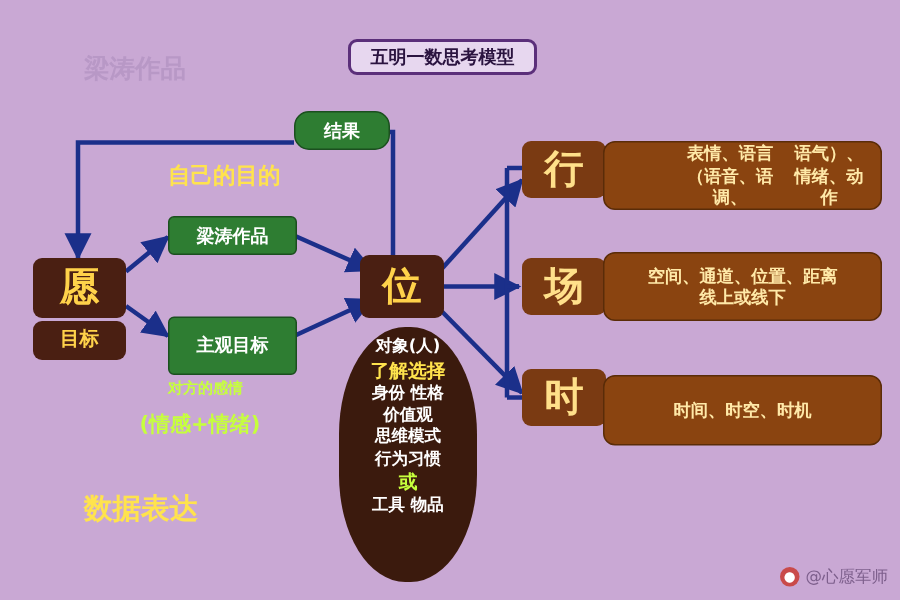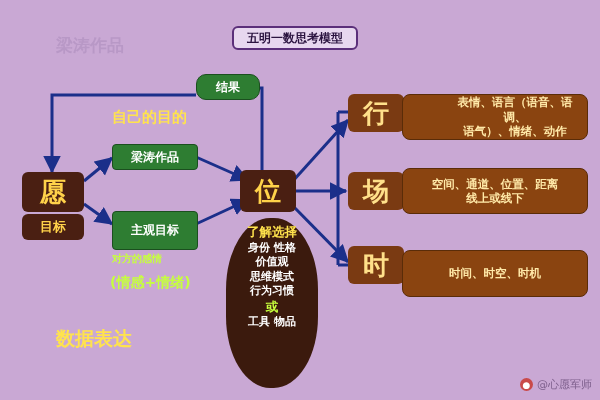--- a/index.html
+++ b/index.html
@@ -118,40 +118,41 @@
   <div class="node green" style="left:112px;top:144px;width:86px;height:26px;">梁涛作品</div>
 
   <div class="node green" style="left:112px;top:211px;width:86px;height:39px;">主观目标</div>
 
   <div class="node brown bigchar" style="left:22px;top:172px;width:62px;height:40px;">愿</div>
   <div class="node brown" style="left:22px;top:214px;width:62px;height:26px;font-size:13px;">目标</div>
 
   <div class="node brown bigchar" style="left:240px;top:170px;width:56px;height:42px;">位</div>
 
   <div class="free-text lime" style="left:112px;top:252px;font-size:10px;">对方的感情</div>
-  <div class="free-text lime" style="left:110px;top:274px;font-size:14px;">(情感+情绪)</div>
+  <div class="free-text lime" style="left:93px;top:274px;font-size:14px;">(情感+情绪)</div>
 
   <div class="free-text yellow" style="left:56px;top:326px;font-size:19px;">数据表达</div>
 
   <div class="oval" style="left:226px;top:218px;width:92px;height:170px;"></div>
   <div class="center-list" style="left:226px;top:224px;width:92px;">
+    <div>对象(人)</div>
     <div class="hl">了解选择</div>
     <div>身份 性格</div>
     <div>价值观</div>
     <div>思维模式</div>
     <div>行为习惯</div>
     <div class="hl2">或</div>
     <div>工具 物品</div>
   </div>
 
   <div class="node brown brown-orange bigchar" style="left:348px;top:94px;width:56px;height:38px;">行</div>
   <div class="node brown brown-orange bigchar" style="left:348px;top:172px;width:56px;height:38px;">场</div>
   <div class="node brown brown-orange bigchar" style="left:348px;top:246px;width:56px;height:38px;">时</div>
 
-  <div class="node panel" style="left:402px;top:94px;width:186px;height:46px;flex-direction:column;padding-left:46px;">
+  <div class="node panel" style="left:402px;top:94px;width:186px;height:46px;padding-left:46px;">
     <div>表情、语言（语音、语调、</div>
     <div>语气）、情绪、动作</div>
   </div>
 
   <div class="node panel" style="left:402px;top:168px;width:186px;height:46px;flex-direction:column;">
     <div>空间、通道、位置、距离</div>
     <div>线上或线下</div>
   </div>
 
   <div class="node panel" style="left:402px;top:250px;width:186px;height:47px;">

